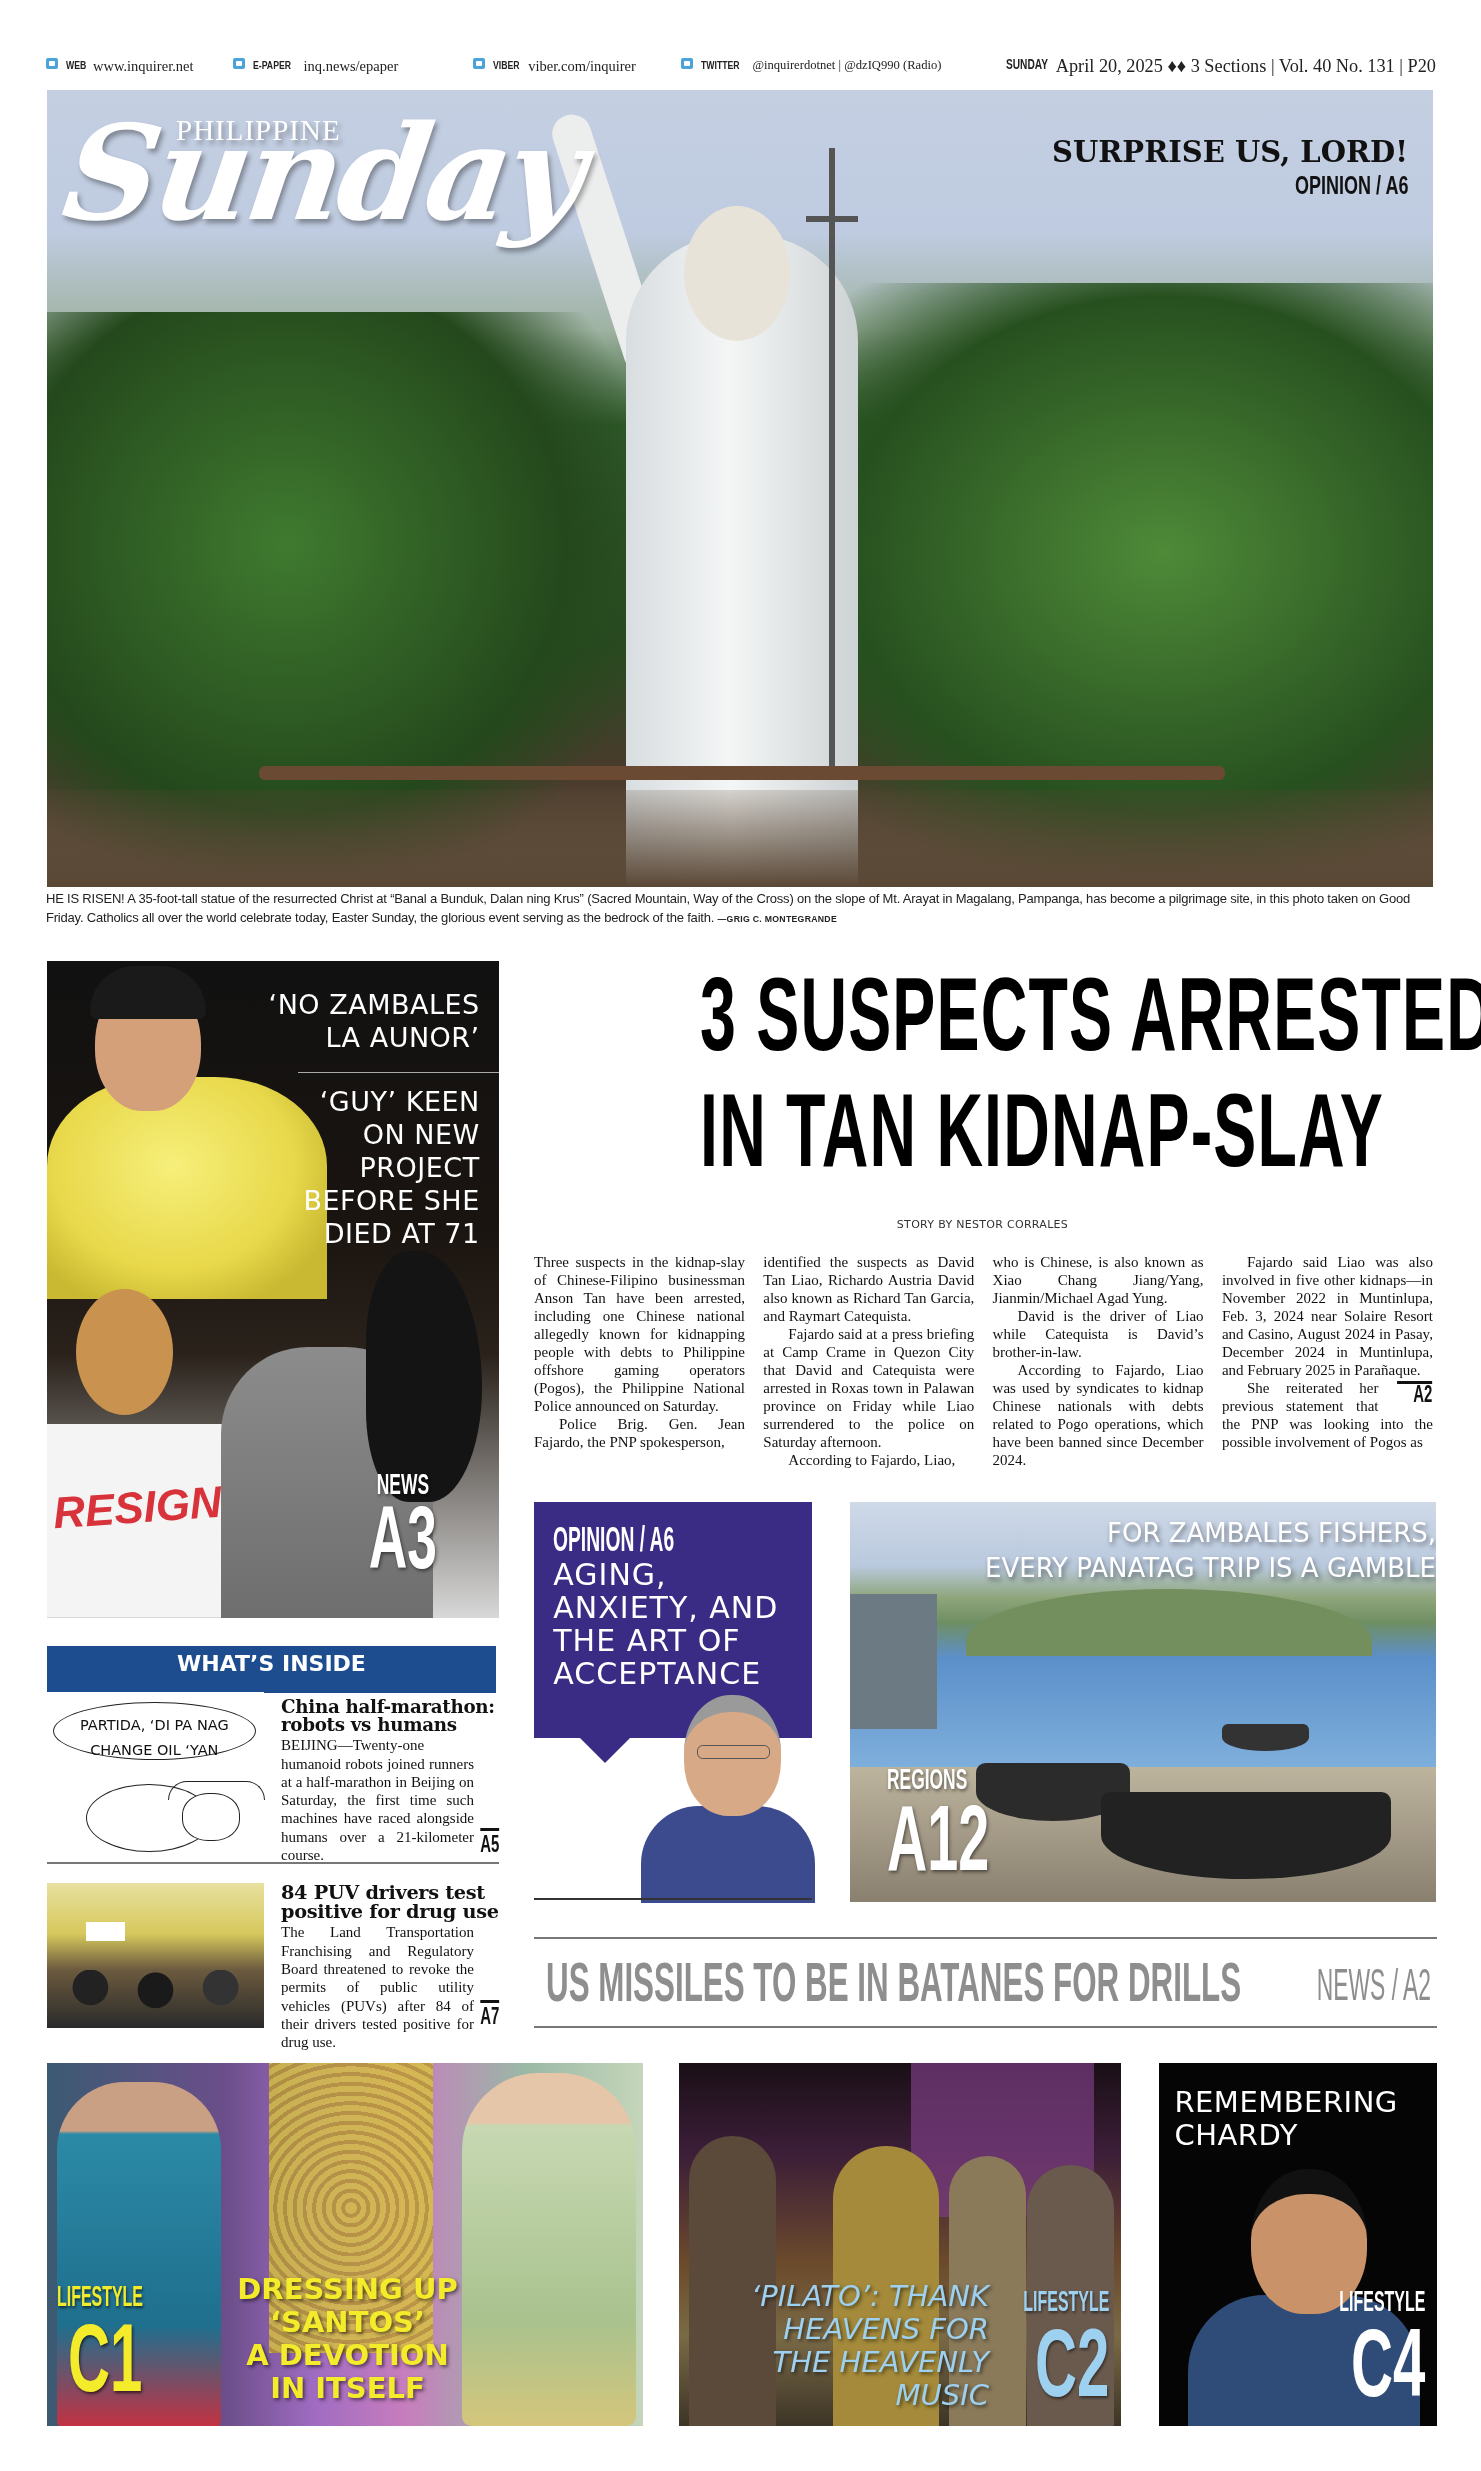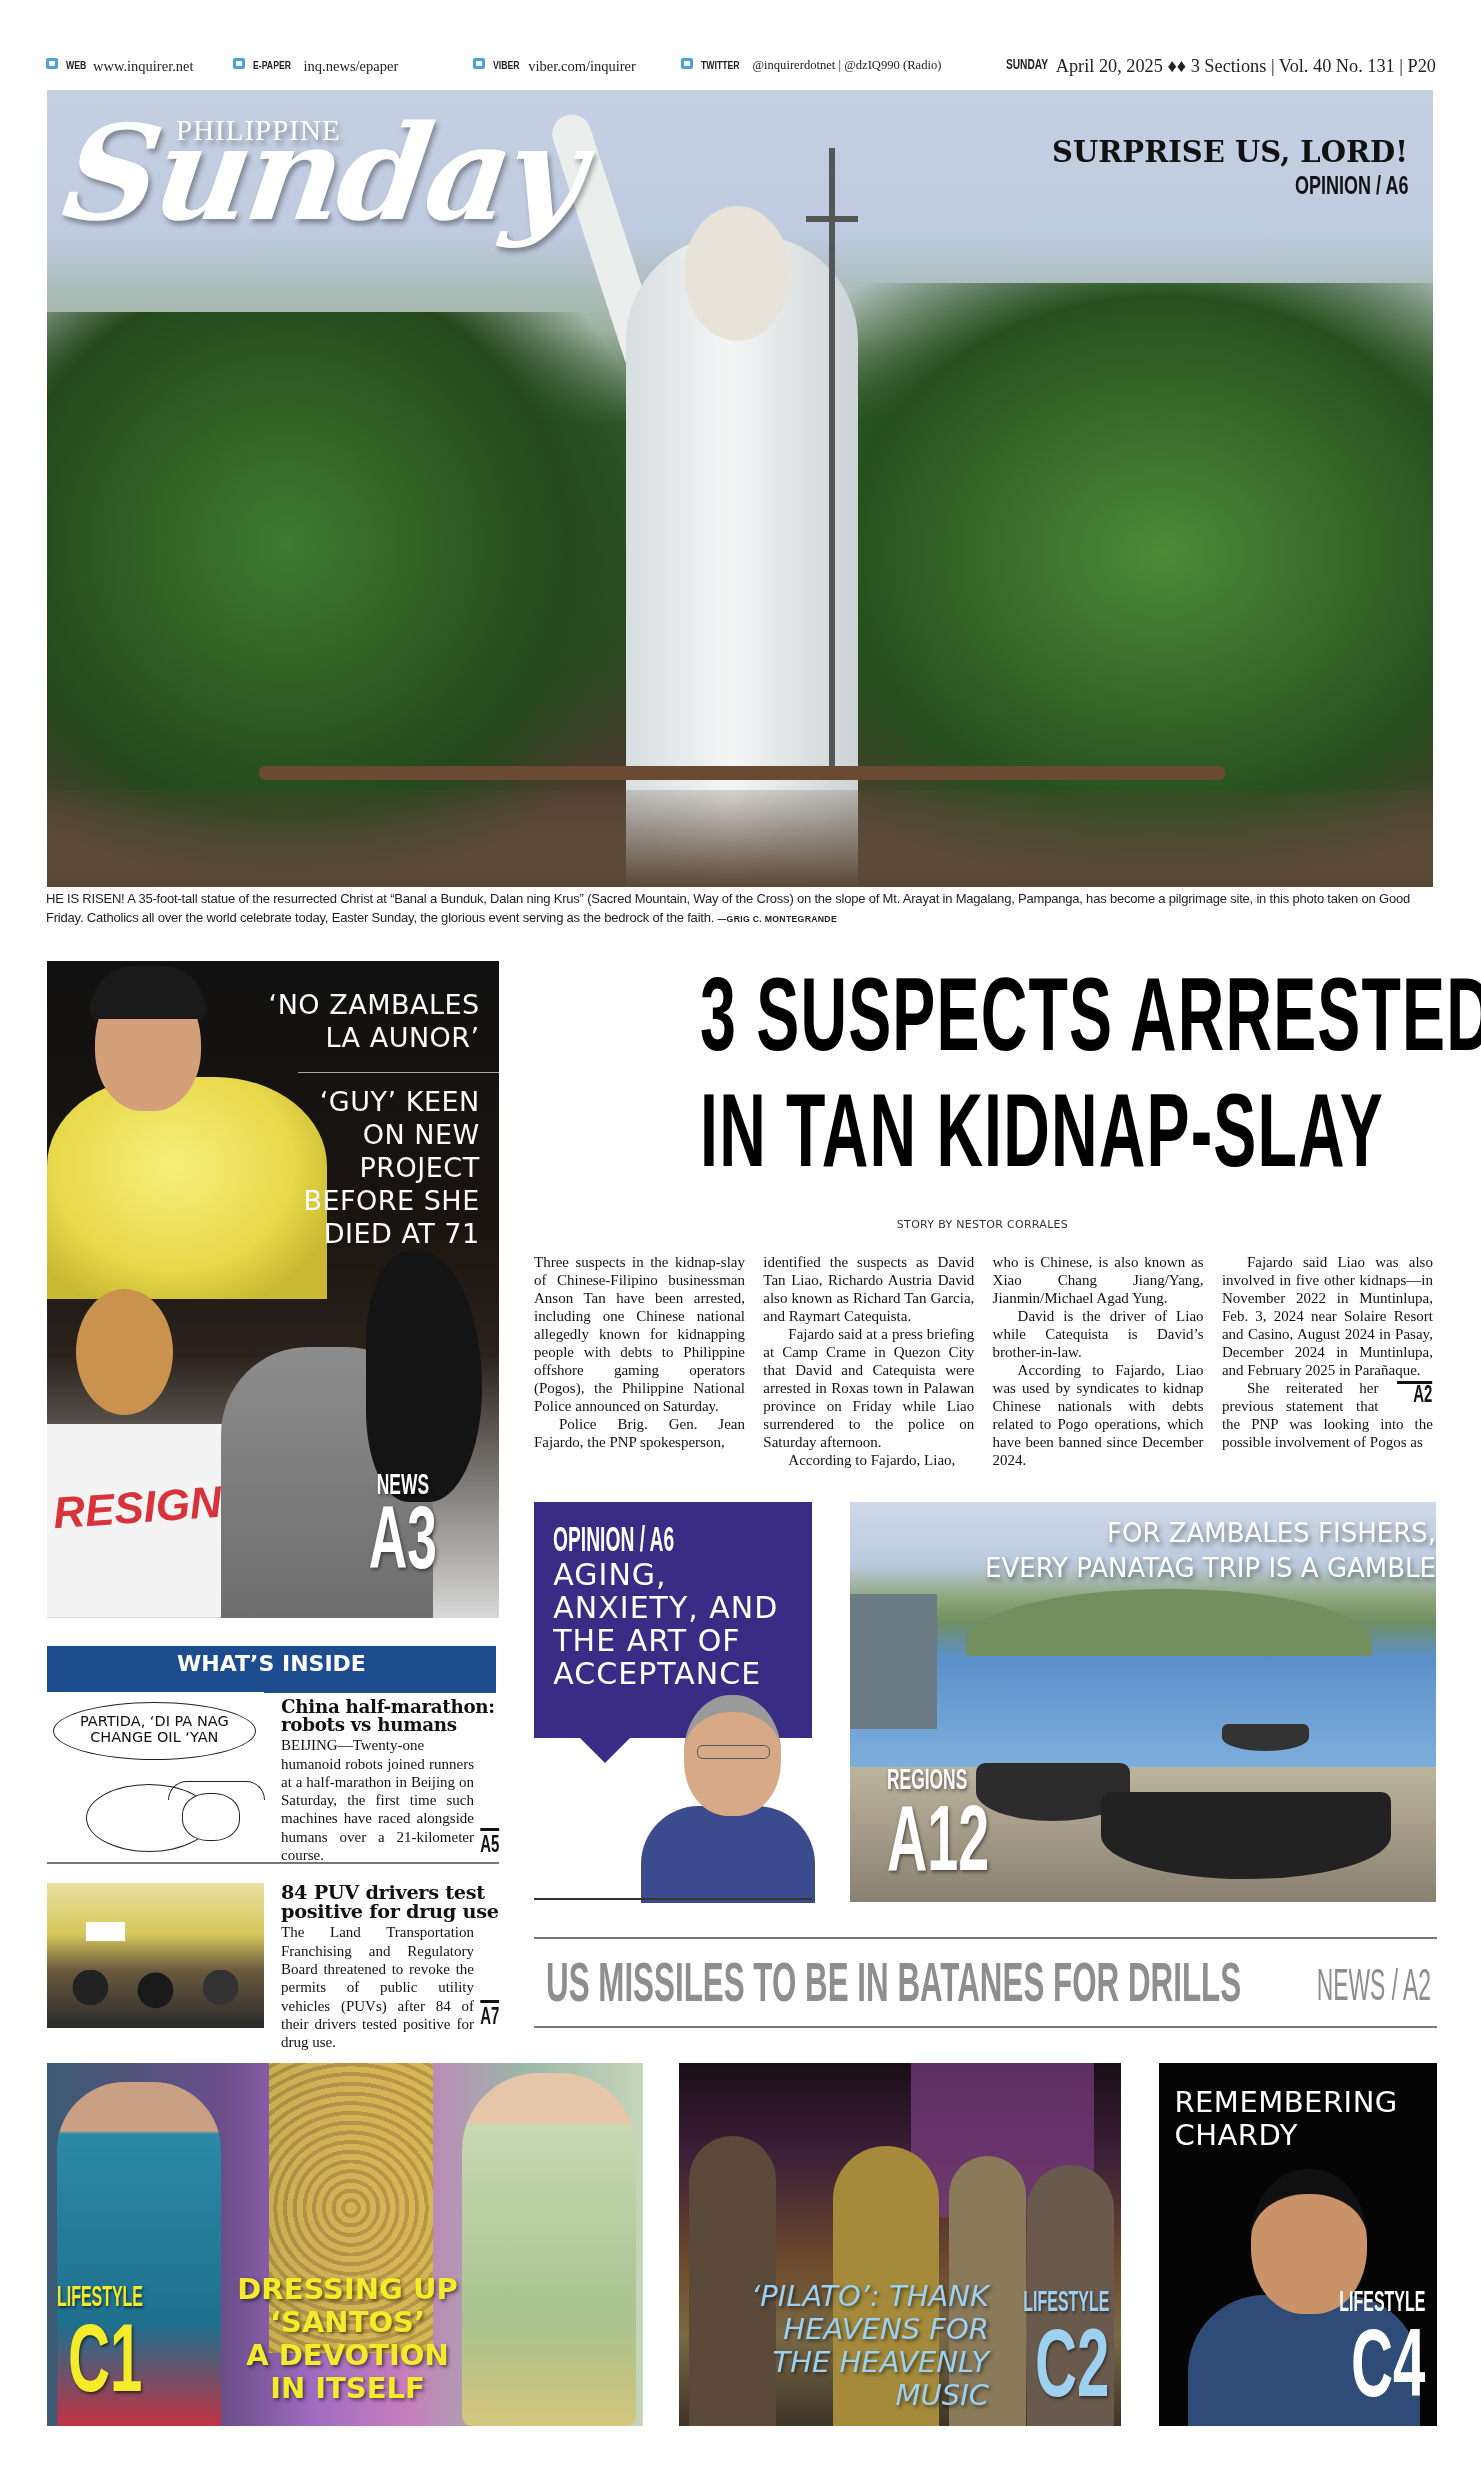--- a/index.html
+++ b/index.html
@@ -61,21 +61,21 @@
 
   
   .wi-bar { position: absolute; left: 47px; top: 1646px; width: 449px; height: 47px; background: #1d4c8f; color: #fff; text-align: center; font-family: "DejaVu Sans", sans-serif; font-weight: bold; font-size: 22px; line-height: 35px; }
   .wi-item { position: absolute; left: 47px; width: 452px; }
   .wi-item .thumb { position: absolute; left: 0; top: 0; }
   .wi-item .txt { position: absolute; left: 234px; top: 0; width: 218px; }
   .wi-item .hd { font-family: "DejaVu Serif", serif; font-weight: bold; font-size: 18.3px; line-height: 18.3px; letter-spacing: -0.3px; }
   .wi-item .bd { font-family: "Liberation Serif", serif; font-size: 15px; line-height: 18.3px; text-align: justify; margin-top: 1.9px; padding-right: 25px; }
   .wi-item .pg { position: absolute; right: 0; bottom: 1.9px; font-family: "Liberation Sans", sans-serif; font-weight: bold; font-size: 23px; line-height: 23px; border-top: 3.9px solid #111; padding-top: 1.9px; transform: scaleX(0.65); transform-origin: right; }
   .cartoon { width: 217px; height: 169px; background: #fff; }
-  .bubble { position: absolute; left: 5.8px; top: 9.7px; width: 203px; height: 58px; border: 1.9px solid #222; border-radius: 50%; font-family: "DejaVu Sans", sans-serif; font-size: 14.5px; line-height: 16px; text-align: center; padding-top: 10.6px; }
+  .bubble { position: absolute; left: 5.8px; top: 9.7px; width: 203px; height: 58px; border: 1.9px solid #222; border-radius: 50%; font-family: "DejaVu Sans", sans-serif; font-size: 14.5px; line-height: 25px; text-align: center; padding-top: 10.6px; }
   .carabao { position: absolute; left: 39px; top: 92px; width: 126px; height: 68px; border: 1.9px solid #222; border-radius: 50%; background: #fff; }
   .carabao-head { position: absolute; left: 135px; top: 101px; width: 58px; height: 48px; border: 1.9px solid #222; border-radius: 45%; background: #fff; }
   .carabao-horns { position: absolute; left: 121px; top: 89px; width: 97px; height: 19.3px; border: 1.9px solid #222; border-bottom: none; border-radius: 48px 48px 0 0; }
   .wi-div { position: absolute; left: 47px; width: 452px; height: 1.9px; background: #777; }
   .bus { width: 217px; height: 145px; background: linear-gradient(180deg, #e8e0a0 0%, #d6c85c 35%, #6b5a3e 60%, #2a2a2a 100%); position: relative; overflow: hidden; }
   .bus .sign { position: absolute; left: 39px; top: 39px; width: 39px; height: 19.3px; background: #fff; }
   .bus .heads { position: absolute; left: 0; bottom: 0; width: 100%; height: 58px; background: radial-gradient(circle at 20% 30%, #222 17.4px, transparent 18.3px), radial-gradient(circle at 50% 35%, #1a1a1a 17.4px, transparent 18.3px), radial-gradient(circle at 80% 30%, #333 17.4px, transparent 18.3px); }
 
   
   .headline { position: absolute; left: 527px; top: 956px; width: 911px; text-align: center; font-family: "Liberation Sans", sans-serif; font-weight: bold; color: #000; }

